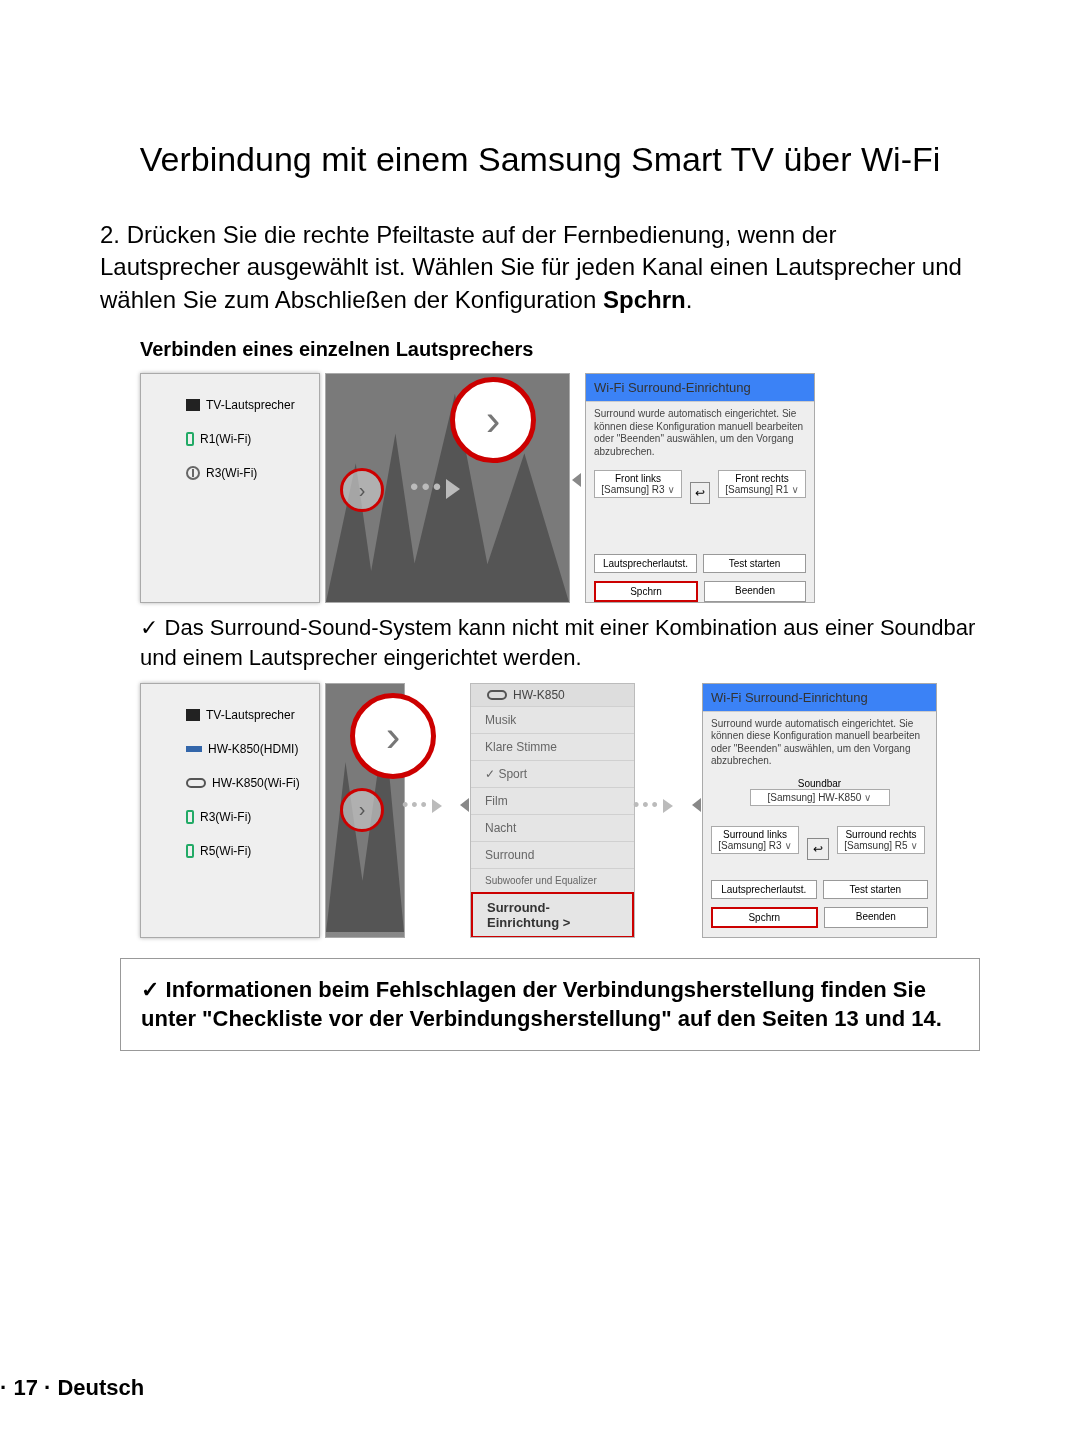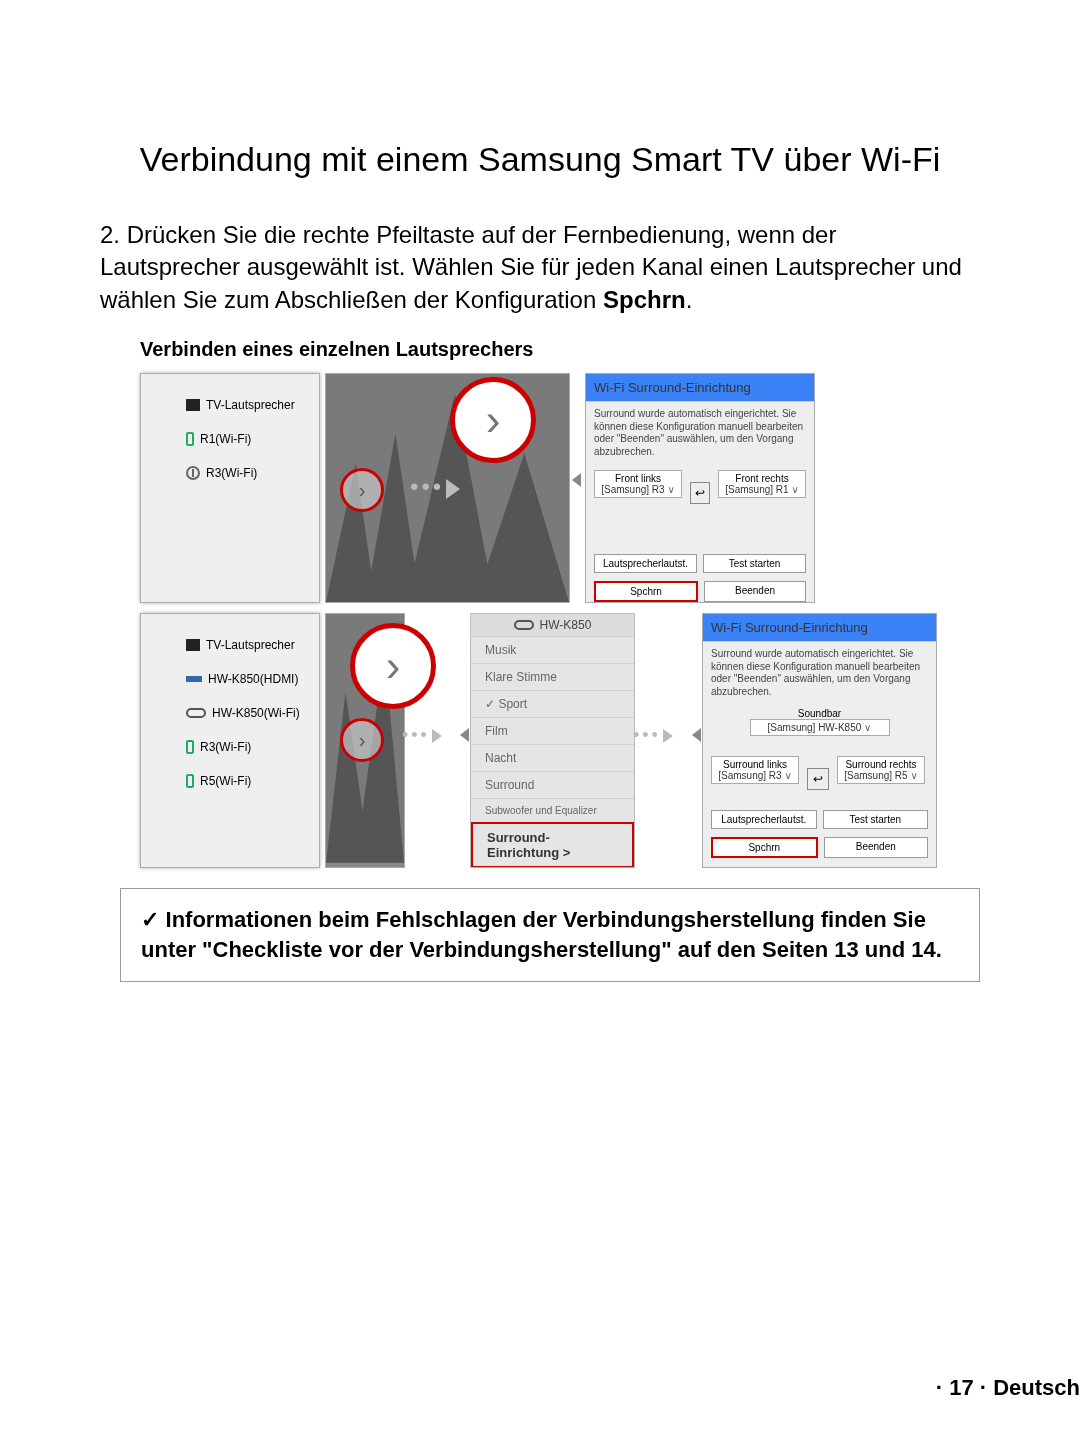--- a/index.html
+++ b/index.html
@@ -4,21 +4,21 @@
 <style>
   * { box-sizing: border-box; margin: 0; padding: 0; }
   body { width: 1080px; height: 1451px; background: #fff; font-family: Arial, Helvetica, sans-serif; color: #000; position: relative; }
   .page { padding: 140px 100px 0 100px; }
   .title { font-size: 34px; text-align: center; margin-bottom: 40px; font-weight: normal; }
   .step { font-size: 24px; line-height: 1.35; margin-bottom: 22px; }
   .step b { font-weight: bold; }
   .sub { font-size: 20px; font-weight: bold; margin: 16px 0 12px 40px; }
   .checkline { font-size: 22px; margin: 6px 0 10px 40px; line-height: 1.35; }
   .note-box { border: 1px solid #999; padding: 16px 20px; margin: 20px 0 0 20px; font-size: 22px; font-weight: bold; line-height: 1.35; }
-  .footer { text-align: right; font-size: 22px; position: absolute; bottom: 50px; left: 0; right: 0; }
+  .footer { text-align: left; font-size: 22px; position: absolute; bottom: 50px; left: 0; right: 0; }
   .footer b { font-weight: bold; }
 
   .diagram { margin: 0 0 10px 40px; height: 230px; position: relative; }
   .diagram2 { margin: 0 0 10px 40px; height: 255px; position: relative; }
 
   .panel { position: absolute; top: 0; bottom: 0; border: 1px solid #aaa; background: #eee; overflow: hidden; }
   .shadow { box-shadow: 0 0 4px rgba(0,0,0,0.3); padding-left: 35px; }
 
   .speakers { left: 0; width: 180px; background: #efefef; padding-top: 14px; }
   .sp-item { font-size: 12px; display: flex; align-items: center; gap: 6px; padding: 10px 10px; }
@@ -49,21 +49,21 @@
   .slot { border:1px solid #aaa; background:#fff; padding:2px 4px; position:relative; min-width:88px; }
   .slot .lbl { font-size:10px; text-align:center; }
   .slot .val { font-size:10px; text-align:center; color:#333; }
   .swap { width:22px; height:22px; border:1px solid #888; display:flex;align-items:center;justify-content:center; font-size:12px; margin-top:12px; }
   .btnrow { display:flex; gap:6px; padding:4px 8px; }
   .btn { border:1px solid #999; background:#fff; font-size:10px; padding:3px 4px; flex:1; text-align:center; }
   .btn.red { border:2px solid #c00; }
   .chev { font-size:10px; color:#666; }
 
   .menulist { background:#e5e5e5; border:1px solid #bbb; position:absolute; overflow:hidden; }
-  .menulist .m-head { font-size:12px; color:#444; display:flex; align-items:center; gap:6px; padding:4px 24px; background:#ddd;justify-content:center; }
+  .menulist .m-head { font-size:12px; color:#444; display:flex; align-items:center; gap:6px; padding:4px 16px; background:#ddd; }
   .menulist .mi { font-size:12px; padding:6px 14px; color:#666; border-top:1px solid #d0d0d0; }
   .menulist .mi.sel::before { content:"✓ "; }
   .menulist .mi.hl { border:2px solid #c00; color:#333; }
 
   .single-line { font-size:10px; text-align:center; margin-top:4px; }
 </style>
 </head>
 <body>
 
 <div class="page">
@@ -123,20 +123,21 @@
         <div class="btn">Lautsprecherlautst.</div>
         <div class="btn">Test starten</div>
       </div>
       <div class="btnrow">
         <div class="btn red">Spchrn</div>
         <div class="btn">Beenden</div>
       </div>
     </div>
   </div>
 
+  <p class="checkline">✓ <span>Das Surround-Sound-System kann nicht mit einer Kombination aus einer Soundbar und einem Lautsprecher eingerichtet werden.</span></p>
 
   <div class="diagram2">
     <div class="panel speakers shadow" style="width:180px;">
       <div class="sp-item">
           <span class="ic ic-tv"></span>
           <span>TV-Lautsprecher</span>
         </div>
       <div class="sp-item">
           <span class="ic ic-bar"></span>
           <span>HW-K850(HDMI)</span>

